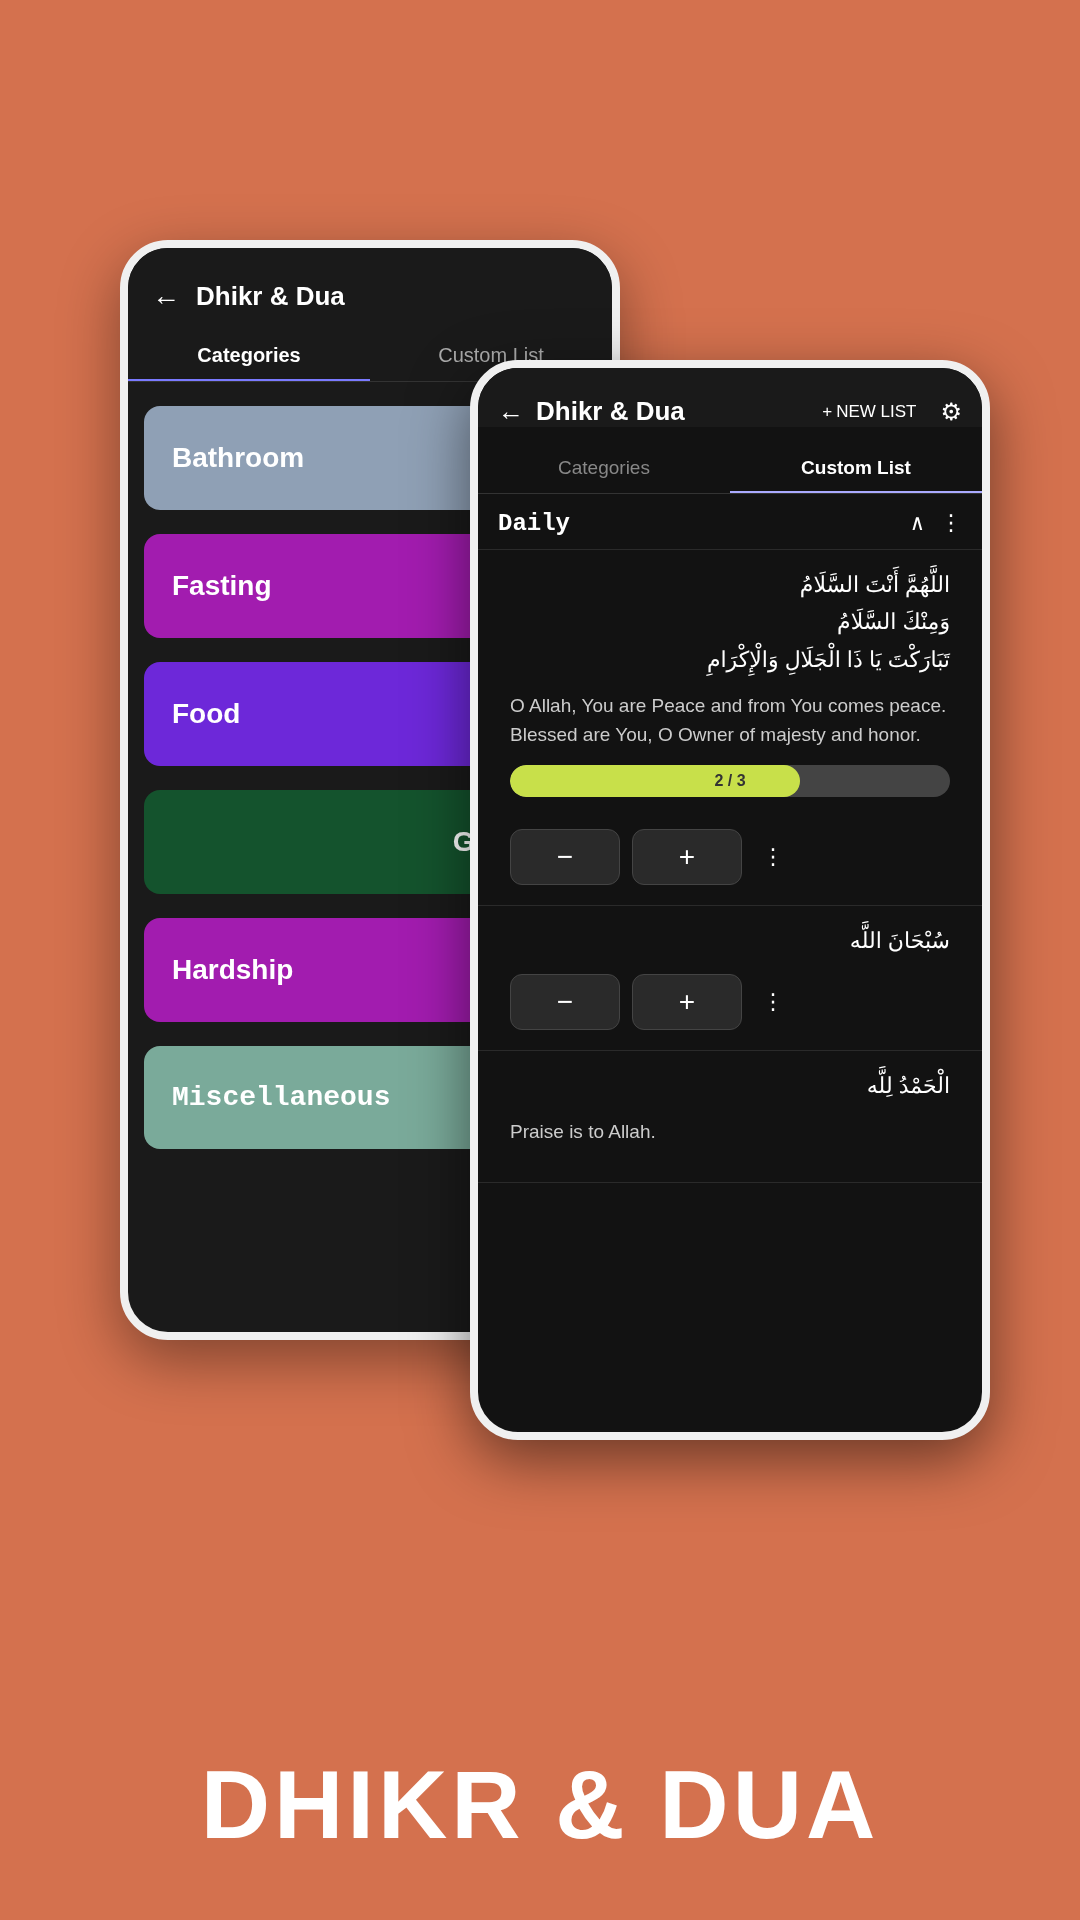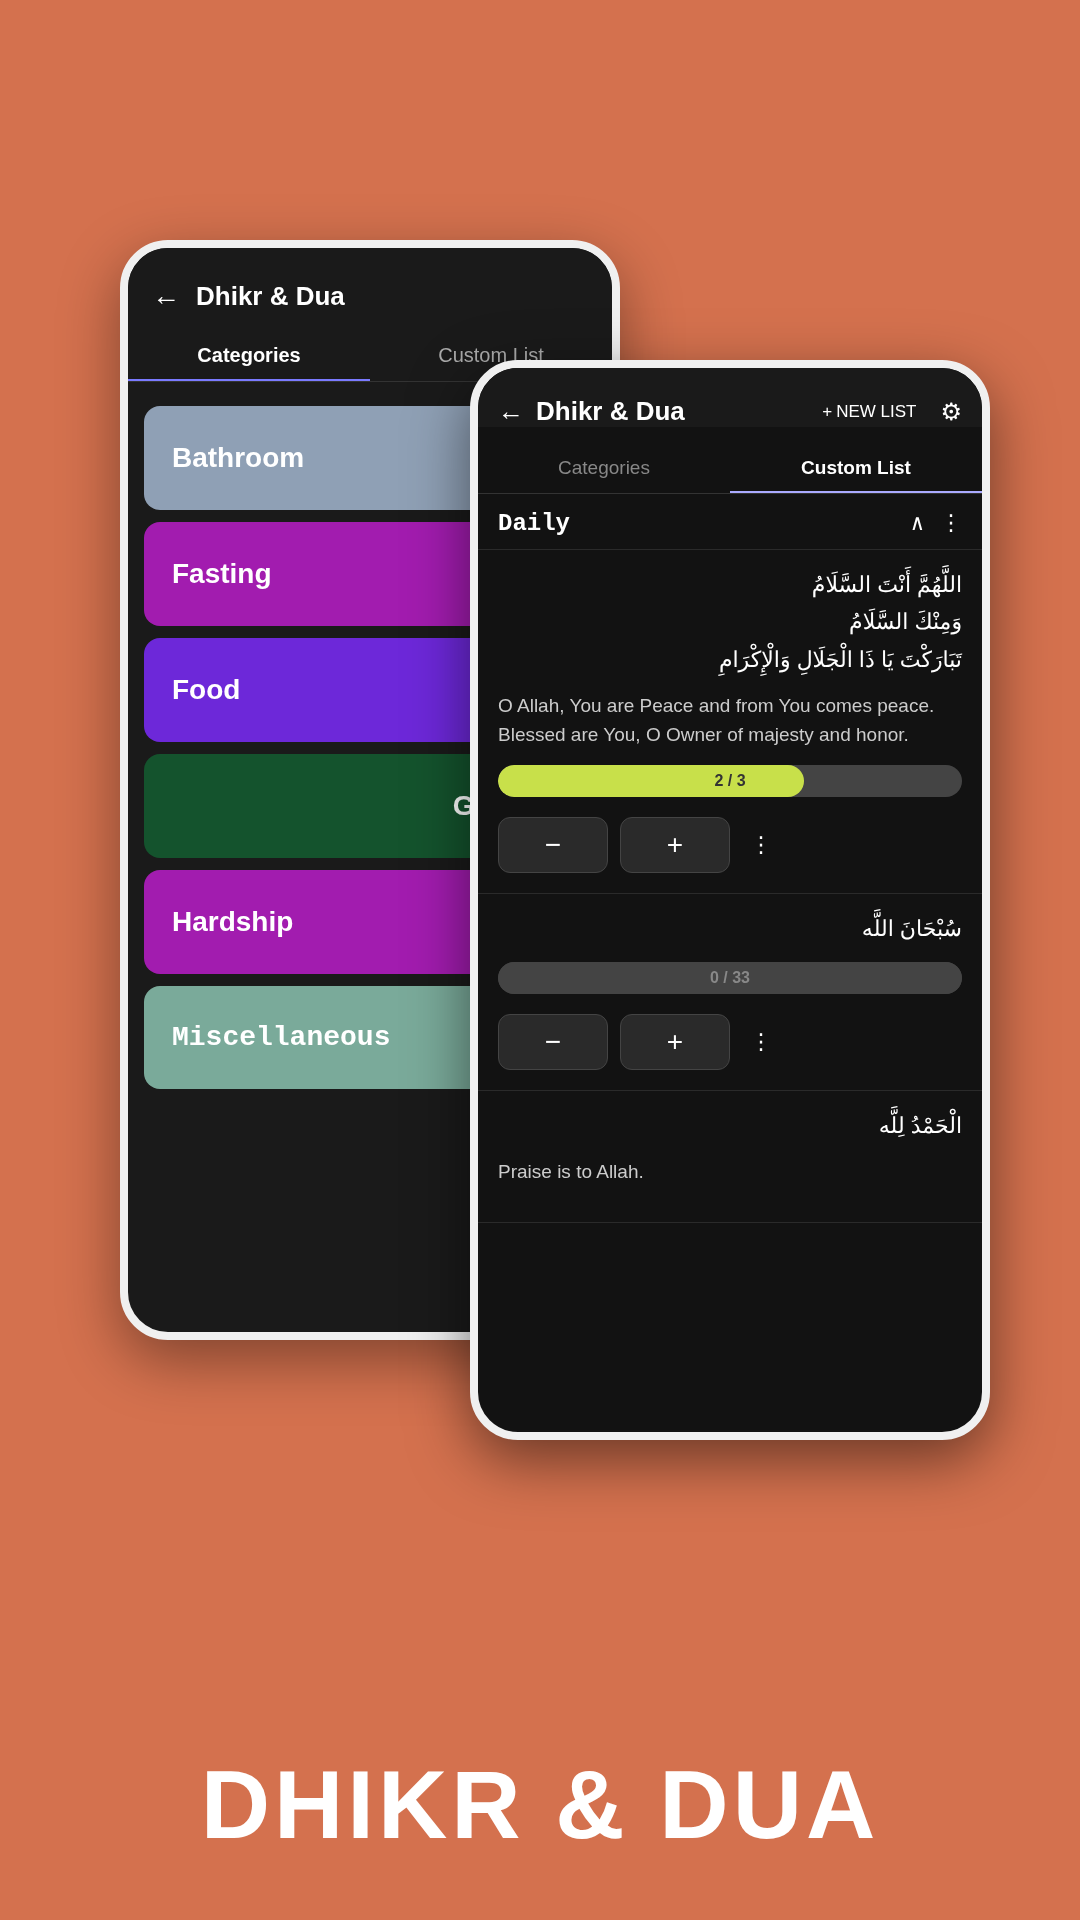--- a/index.html
+++ b/index.html
@@ -100,21 +100,21 @@
     .tab-back.active {
       color: white;
       font-weight: 700;
       border-bottom: 2px solid #7a7aff;
     }
 
     .categories-list {
       padding: 16px;
       display: flex;
       flex-direction: column;
-      gap: 12px;
+      gap: 24px;
       margin-top: 8px;
     }
 
     .category-item {
       border-radius: 16px;
       padding: 36px 28px;
       display: flex;
       align-items: center;
     }
 
@@ -211,21 +211,21 @@
       font-size: 22px;
       margin-right: 16px;
     }
 
     .more-icon {
       color: white;
       font-size: 22px;
     }
 
     .dua-item {
-      padding: 16px 20px 20px;
+      padding: 16px 32px 20px;
       border-bottom: 1px solid #2a2a2a;
     }
 
     .arabic-text {
       color: white;
       font-size: 22px;
       text-align: right;
       direction: rtl;
       line-height: 1.7;
       margin-bottom: 14px;
@@ -235,21 +235,21 @@
       color: #ccc;
       font-size: 19px;
       line-height: 1.5;
       margin-bottom: 16px;
     }
 
     .progress-bar-container {
       background: #444;
       border-radius: 20px;
       height: 32px;
-      margin-bottom: 20px;
+      margin-bottom: 32px;
       position: relative;
       overflow: hidden;
     }
 
     .progress-bar-fill {
       height: 100%;
       border-radius: 20px;
       background: #c8e04a;
     }
 
@@ -368,24 +368,20 @@
         </div>
         <div class="counter-controls">
           <div class="counter-btn">−</div>
           <div class="counter-btn">+</div>
           <span class="counter-more">⋮</span>
         </div>
       </div>
 
       <div class="dua-item">
         <div class="arabic-text">سُبْحَانَ اللَّه</div>
-        <div class="progress-bar-container">
-          <div class="progress-bar-fill empty"></div>
-          <span class="progress-text dark">0 / 33</span>
-        </div>
         <div class="counter-controls">
           <div class="counter-btn">−</div>
           <div class="counter-btn">+</div>
           <span class="counter-more">⋮</span>
         </div>
       </div>
 
       <div class="dua-item">
         <div class="arabic-text">الْحَمْدُ لِلَّه</div>
         <div class="translation-text">Praise is to Allah.</div>

